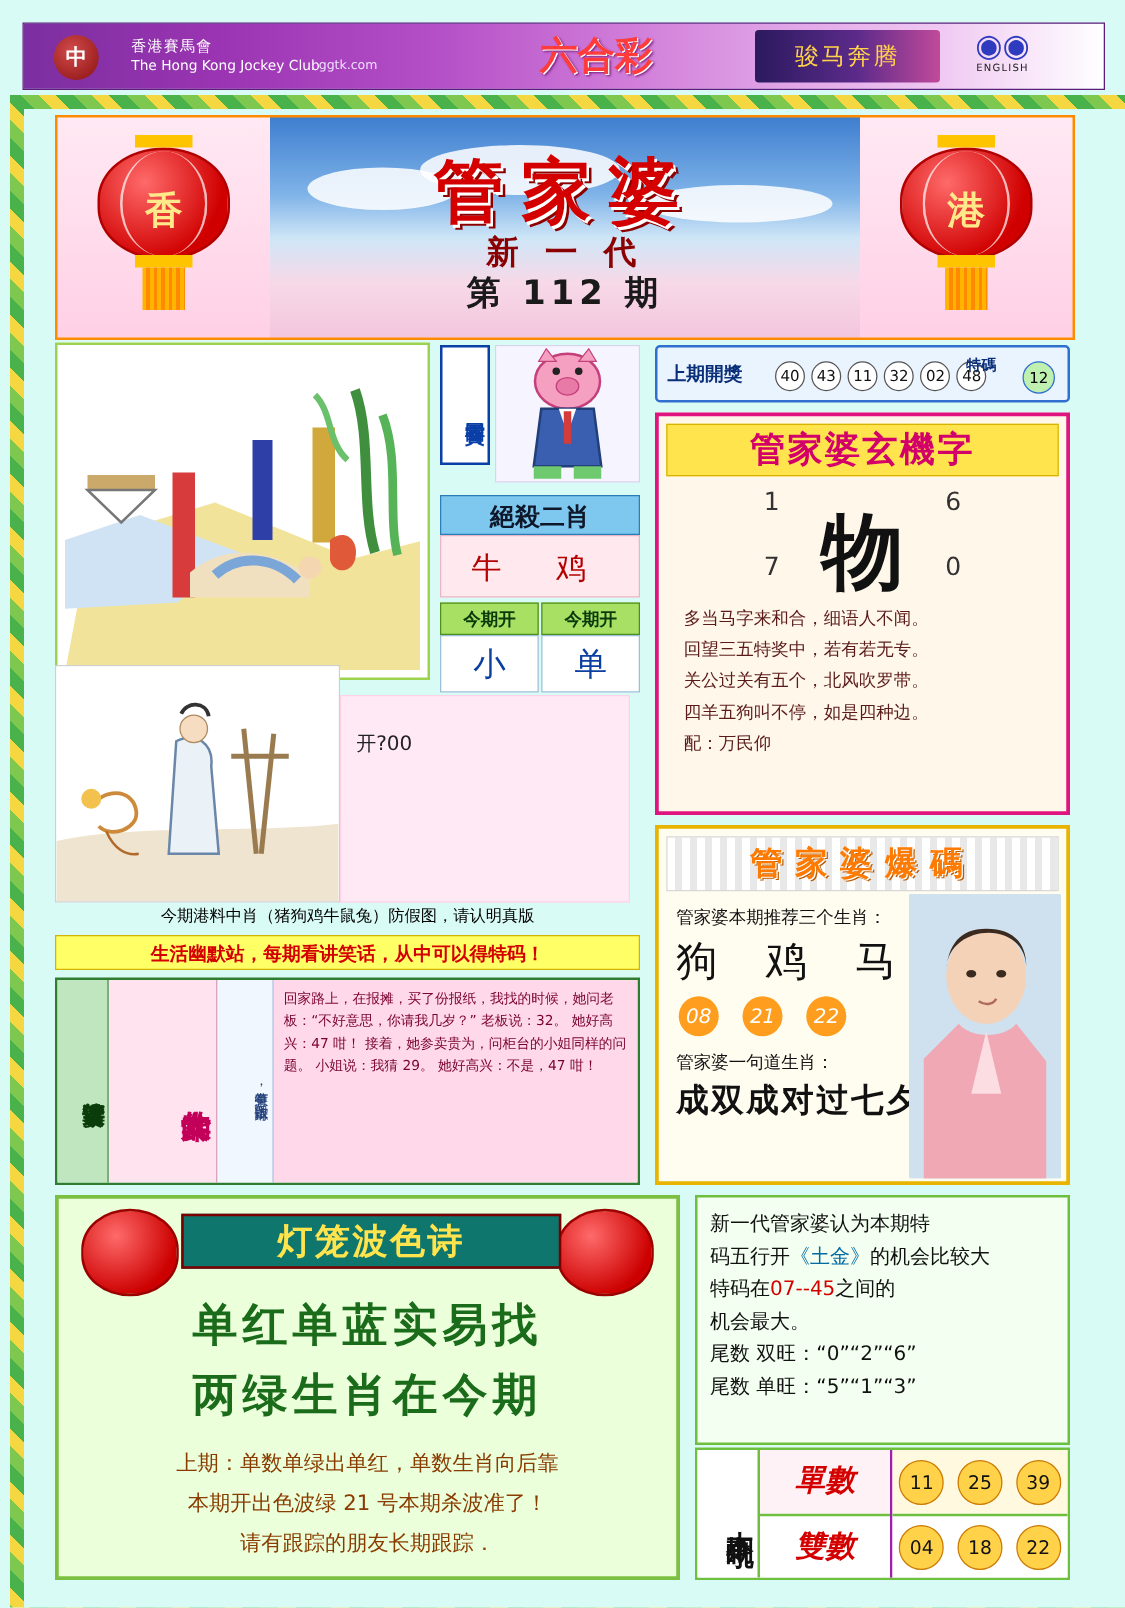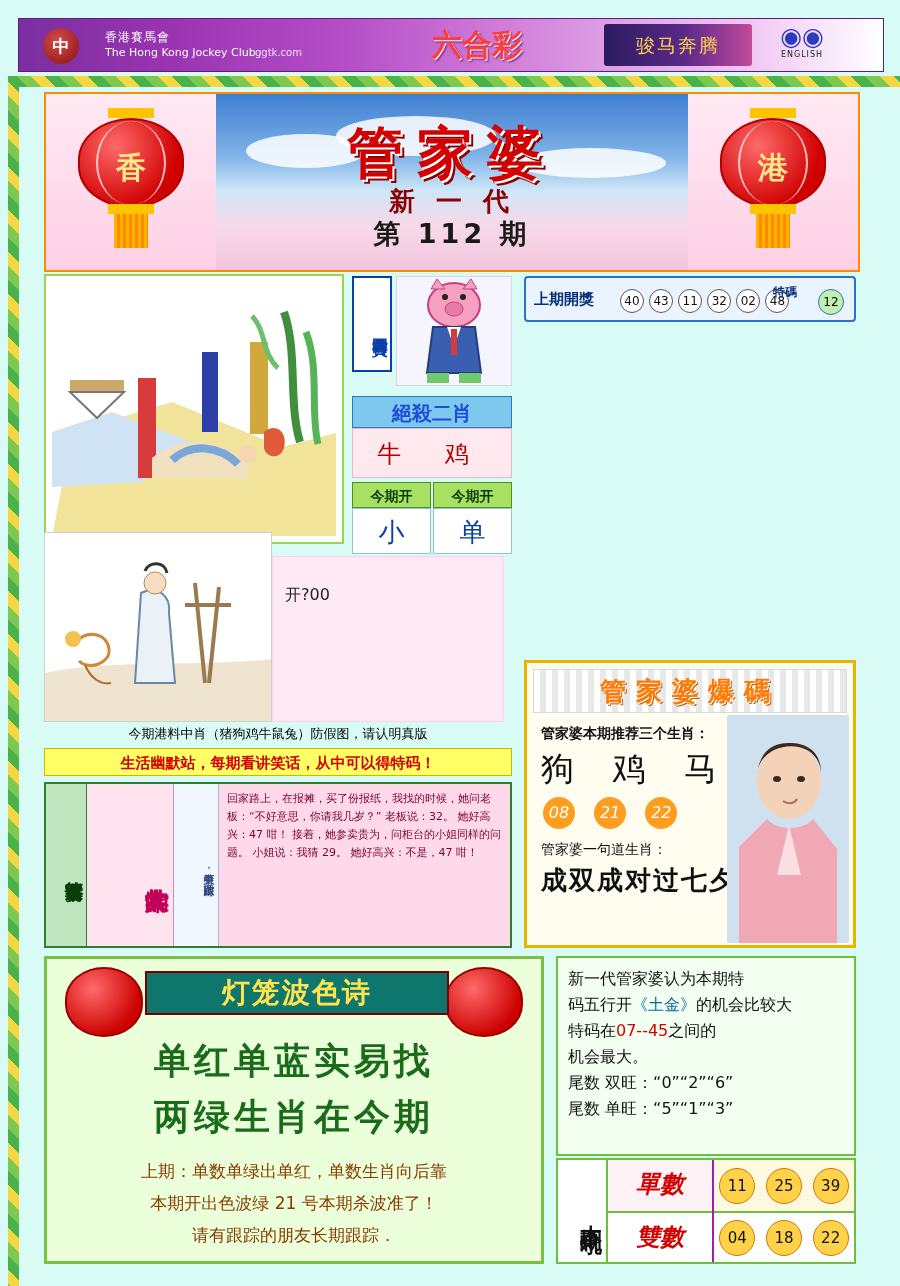--- a/index.html
+++ b/index.html
@@ -97,21 +97,21 @@
 
   .note-box{left:272px;top:556px;width:232px;height:166px;background:#ffe9f4;border:1px solid #ffd2e8;}
   .note-box span{position:absolute;left:12px;top:28px;font-size:16px;color:#222;}
 
   
   .xunbao{left:352px;top:276px;width:40px;height:96px;border:2px solid #0a3fa8;background:#fff;
     writing-mode:vertical-rl;text-orientation:upright;font-size:16px;color:#0a3fa8;text-align:center;padding-top:4px;font-weight:bold;}
   .pigbox{left:396px;top:276px;width:116px;height:110px;background:#f6f4ff;border:1px solid #d8d4f0;overflow:hidden;}
 
   .jsx-title{left:352px;top:396px;width:160px;height:32px;background:#7ec8f0;border:1px solid #2a7fb8;
-    text-align:center;line-height:32px;font-size:20px;font-weight:bold;color:#1d4ed8;}
+    text-align:center;line-height:32px;font-size:20px;font-weight:bold;color:#0f172a;}
   .jsx-body{left:352px;top:428px;width:160px;height:50px;background:#ffe9ef;border:1px solid #e6b7c6;
     text-align:center;line-height:50px;font-size:24px;color:#b30000;letter-spacing:18px;}
   .kai-l-h{left:352px;top:482px;width:79px;height:26px;background:#a8e063;border:1px solid #4f8f1f;text-align:center;line-height:26px;font-size:14px;color:#0a3a0a;font-weight:bold;}
   .kai-r-h{left:433px;top:482px;width:79px;height:26px;background:#a8e063;border:1px solid #4f8f1f;text-align:center;line-height:26px;font-size:14px;color:#0a3a0a;font-weight:bold;}
   .kai-l-v{left:352px;top:508px;width:79px;height:46px;background:#fff;border:1px solid #9bbfd8;text-align:center;line-height:46px;font-size:26px;color:#0b3fa0;}
   .kai-r-v{left:433px;top:508px;width:79px;height:46px;background:#fff;border:1px solid #9bbfd8;text-align:center;line-height:46px;font-size:26px;color:#0b3fa0;}
 
   
   .caption{left:44px;top:724px;width:468px;height:20px;text-align:center;font-size:13px;color:#000;line-height:20px;}
   .humor-bar{left:44px;top:748px;width:468px;height:28px;background:#ffff66;border:1px solid #d4b400;
@@ -143,21 +143,21 @@
   .xuanji-num{position:absolute;font-size:20px;color:#333;}
   .bigchar{position:absolute;left:0;right:0;top:64px;text-align:center;font-size:66px;font-weight:bold;color:#111;}
   .poem{position:absolute;left:20px;right:14px;top:150px;font-size:14px;color:#5a1a1a;line-height:25px;}
 
   
   .baoma{left:524px;top:660px;width:332px;height:288px;border:3px solid #e8b400;background:#fffdf0;}
   .baoma-head{position:absolute;left:6px;top:6px;right:6px;height:42px;
     background:repeating-linear-gradient(90deg,#ffffff 0 6px,#e8e8e8 6px 12px);
     border:1px solid #d8d8d8;text-align:center;line-height:42px;font-size:26px;font-weight:bold;color:#ff7a00;letter-spacing:10px;
     text-shadow:1px 1px 0 #fff,2px 2px 0 #b85c00;}
-  .baoma-l1{position:absolute;left:14px;top:62px;font-size:14px;color:#111;font-weight:bold;}
+  .baoma-l1{position:absolute;left:14px;top:62px;font-size:14px;color:#111;}
   .zodiacs{position:absolute;left:14px;top:84px;font-size:33px;color:#111;letter-spacing:14px;}
   .numball{display:inline-block;width:32px;height:32px;border-radius:50%;background:#ff9d1e;color:#fff;
     font-size:16px;line-height:32px;text-align:center;margin-right:14px;}
   .nums{position:absolute;left:16px;top:134px;font-style:italic;}
   .baoma-l2{position:absolute;left:14px;top:178px;font-size:14px;color:#111;}
   .oneline{position:absolute;left:14px;top:200px;font-size:26px;font-weight:bold;color:#111;letter-spacing:2px;}
   .lady{position:absolute;right:4px;top:52px;width:122px;height:228px;overflow:hidden;border-radius:2px;}
 
   
   .denglong{left:44px;top:956px;width:500px;height:308px;border:3px solid #7bc043;background:#eaffda;}
@@ -321,20 +321,35 @@
       <span class="ball">43</span>
       <span class="ball">11</span>
       <span class="ball">32</span>
       <span class="ball">02</span>
       <span class="ball">48</span>
     </div>
     <div class="temacode">特碼</div>
     <div class="special-ball">12</div>
   </div>
 
+  <div class="box xuanji">
+    <div class="xuanji-head">管家婆玄機字</div>
+    <div class="xuanji-num" style="left:84px;top:56px;">1</div>
+    <div class="xuanji-num" style="right:84px;top:56px;">6</div>
+    <div class="xuanji-num" style="left:84px;top:108px;">7</div>
+    <div class="xuanji-num" style="right:84px;top:108px;">0</div>
+    <div class="bigchar">物</div>
+    <div class="poem">
+      <div>多当马字来和合，细语人不闻。</div>
+      <div>回望三五特奖中，若有若无专。</div>
+      <div>关公过关有五个，北风吹罗带。</div>
+      <div>四羊五狗叫不停，如是四种边。</div>
+      <div>配：万民仰</div>
+    </div>
+  </div>
 
   <div class="box baoma">
     <div class="baoma-head">管家婆爆碼</div>
     <div class="baoma-l1">管家婆本期推荐三个生肖：</div>
     <div class="zodiacs">狗 鸡 马</div>
     <div class="nums">
       <span class="numball">08</span>
       <span class="numball">21</span>
       <span class="numball">22</span>
     </div>

